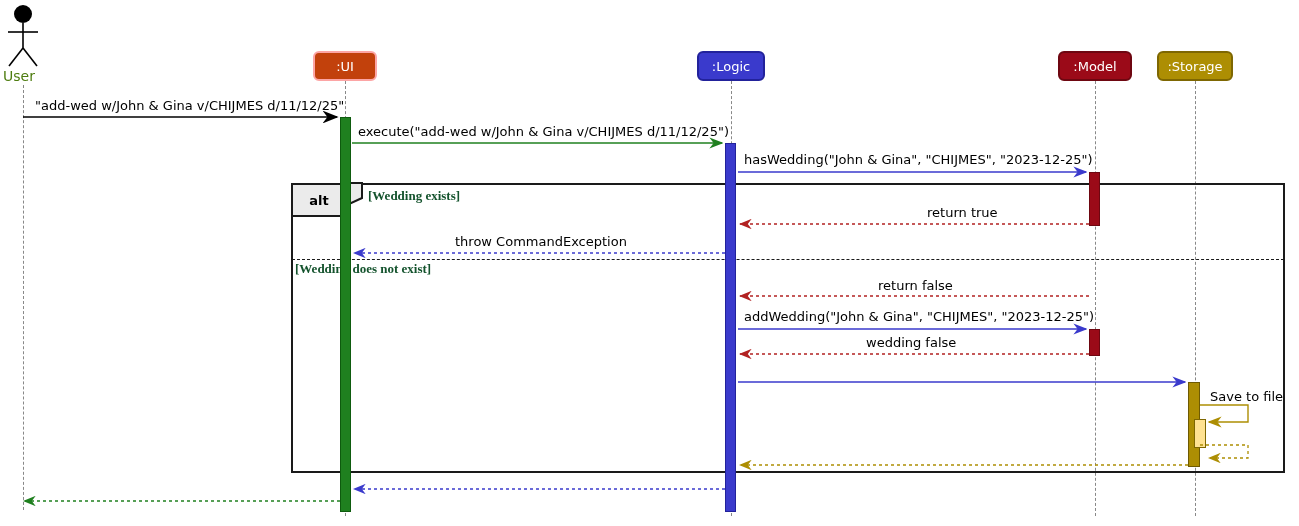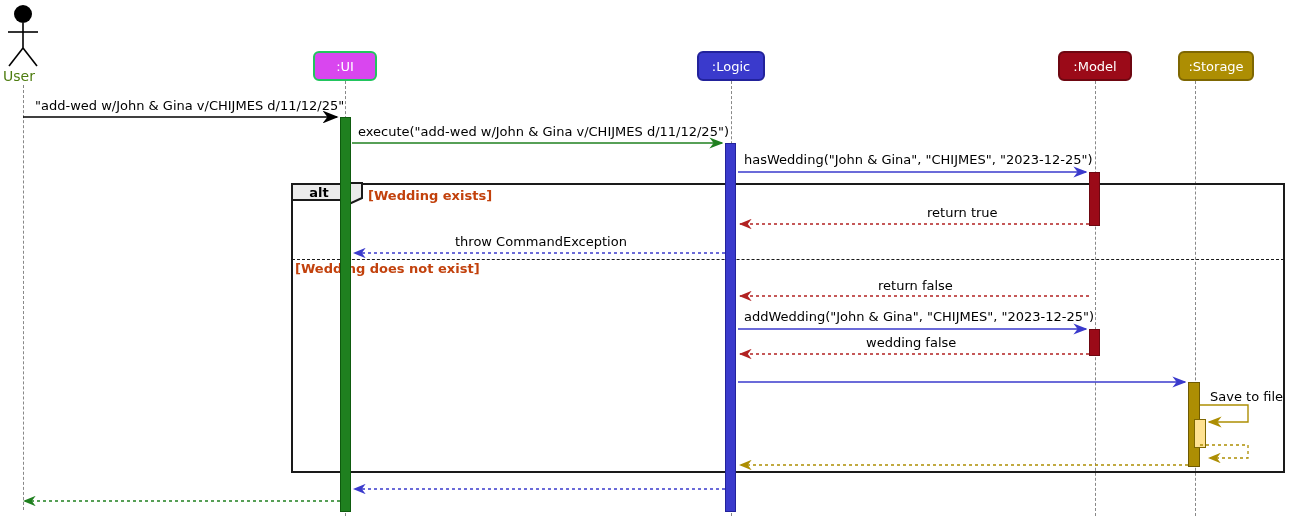--- a/index.html
+++ b/index.html
@@ -4,21 +4,21 @@
 <style>
   html,body{margin:0;padding:0;background:#fff;}
   body{font-family:"DejaVu Sans","Liberation Sans",sans-serif;}
   #canvas{position:relative;width:1299px;height:526px;background:#fff;overflow:hidden;}
   .lifeline{position:absolute;width:0;border-left:1px dashed #888;}
   .pbox{position:absolute;border-radius:6px;box-sizing:border-box;display:flex;align-items:center;justify-content:center;color:#fff;font-size:13px;white-space:nowrap;}
   .act{position:absolute;box-sizing:border-box;}
   .msg-label{position:absolute;font-size:13px;color:#000;white-space:nowrap;}
   .frame{position:absolute;box-sizing:border-box;border:2px solid #1a1a1a;background:transparent;}
   .frame-tab{position:absolute;box-sizing:border-box;border:2px solid #1a1a1a;background:#ebebeb;font-size:13px;font-weight:bold;display:flex;align-items:center;justify-content:center;}
-  .guard{position:absolute;font-size:13px;font-weight:bold;color:#c2410c;white-space:nowrap;}
+  .guard{position:absolute;font-size:13px;font-weight:bold;color:#14532d;white-space:nowrap;font-family:Liberation Serif, serif;}
   .divider{position:absolute;border-top:1px dashed #1a1a1a;}
   .actor-label{position:absolute;font-size:14px;color:#4d7c0f;white-space:nowrap;}
   svg.overlay{position:absolute;left:0;top:0;width:1299px;height:526px;pointer-events:none;}
 </style>
 </head>
 <body>
 
 <div id="canvas">
 
   <svg class="overlay">
@@ -31,35 +31,35 @@
     </g>
   </svg>
   <div class="actor-label" style="left:3px;top:68px;">User</div>
 
   <div class="lifeline" style="left:23px;top:85px;height:425px;"></div>
   <div class="lifeline" style="left:345px;top:81px;height:435px;"></div>
   <div class="lifeline" style="left:731px;top:81px;height:435px;"></div>
   <div class="lifeline" style="left:1095px;top:81px;height:435px;"></div>
   <div class="lifeline" style="left:1195px;top:81px;height:435px;"></div>
 
-  <div class="pbox" style="left:313px;top:51px;width:64px;height:30px;background:#d946ef;border:2px solid #22c55e;">
+  <div class="pbox" style="left:313px;top:51px;width:64px;height:30px;background:#c2410c;border:2px solid #fca5a5;">
     <span>:UI</span>
   </div>
   <div class="pbox" style="left:697px;top:51px;width:68px;height:30px;background:#3A3ACC;border:2px solid #22229B;">
     <span>:Logic</span>
   </div>
   <div class="pbox" style="left:1058px;top:51px;width:74px;height:30px;background:#9B0A18;border:2px solid #6E0711;">
     <span>:Model</span>
   </div>
-  <div class="pbox" style="left:1157px;top:51px;width:76px;height:30px;background:#AD8E03;border:2px solid #7E6702;margin-left:21px;">
+  <div class="pbox" style="left:1157px;top:51px;width:76px;height:30px;background:#AD8E03;border:2px solid #7E6702;">
     <span>:Storage</span>
   </div>
 
   <div class="frame" style="left:291px;top:183px;width:994px;height:290px;"></div>
-  <div class="frame-tab" style="left:291px;top:183px;width:56px;height:18px;">
+  <div class="frame-tab" style="left:291px;top:183px;width:56px;height:34px;">
     <span>alt</span>
   </div>
   <svg class="overlay">
     <path d="M347,183 L362,183 L362,198 L347,205 Z" fill="#ebebeb" stroke="#1a1a1a" stroke-width="2"></path>
   </svg>
   <div class="guard" style="left:368px;top:188px;">[Wedding exists]</div>
   <div class="divider" style="left:292px;top:259px;width:992px;"></div>
   <div class="guard" style="left:295px;top:261px;">[Wedding does not exist]</div>
 
   <div class="act" style="left:340px;top:117px;width:11px;height:395px;background:#1F801F;border:1px solid #0E5B0E;"></div>

